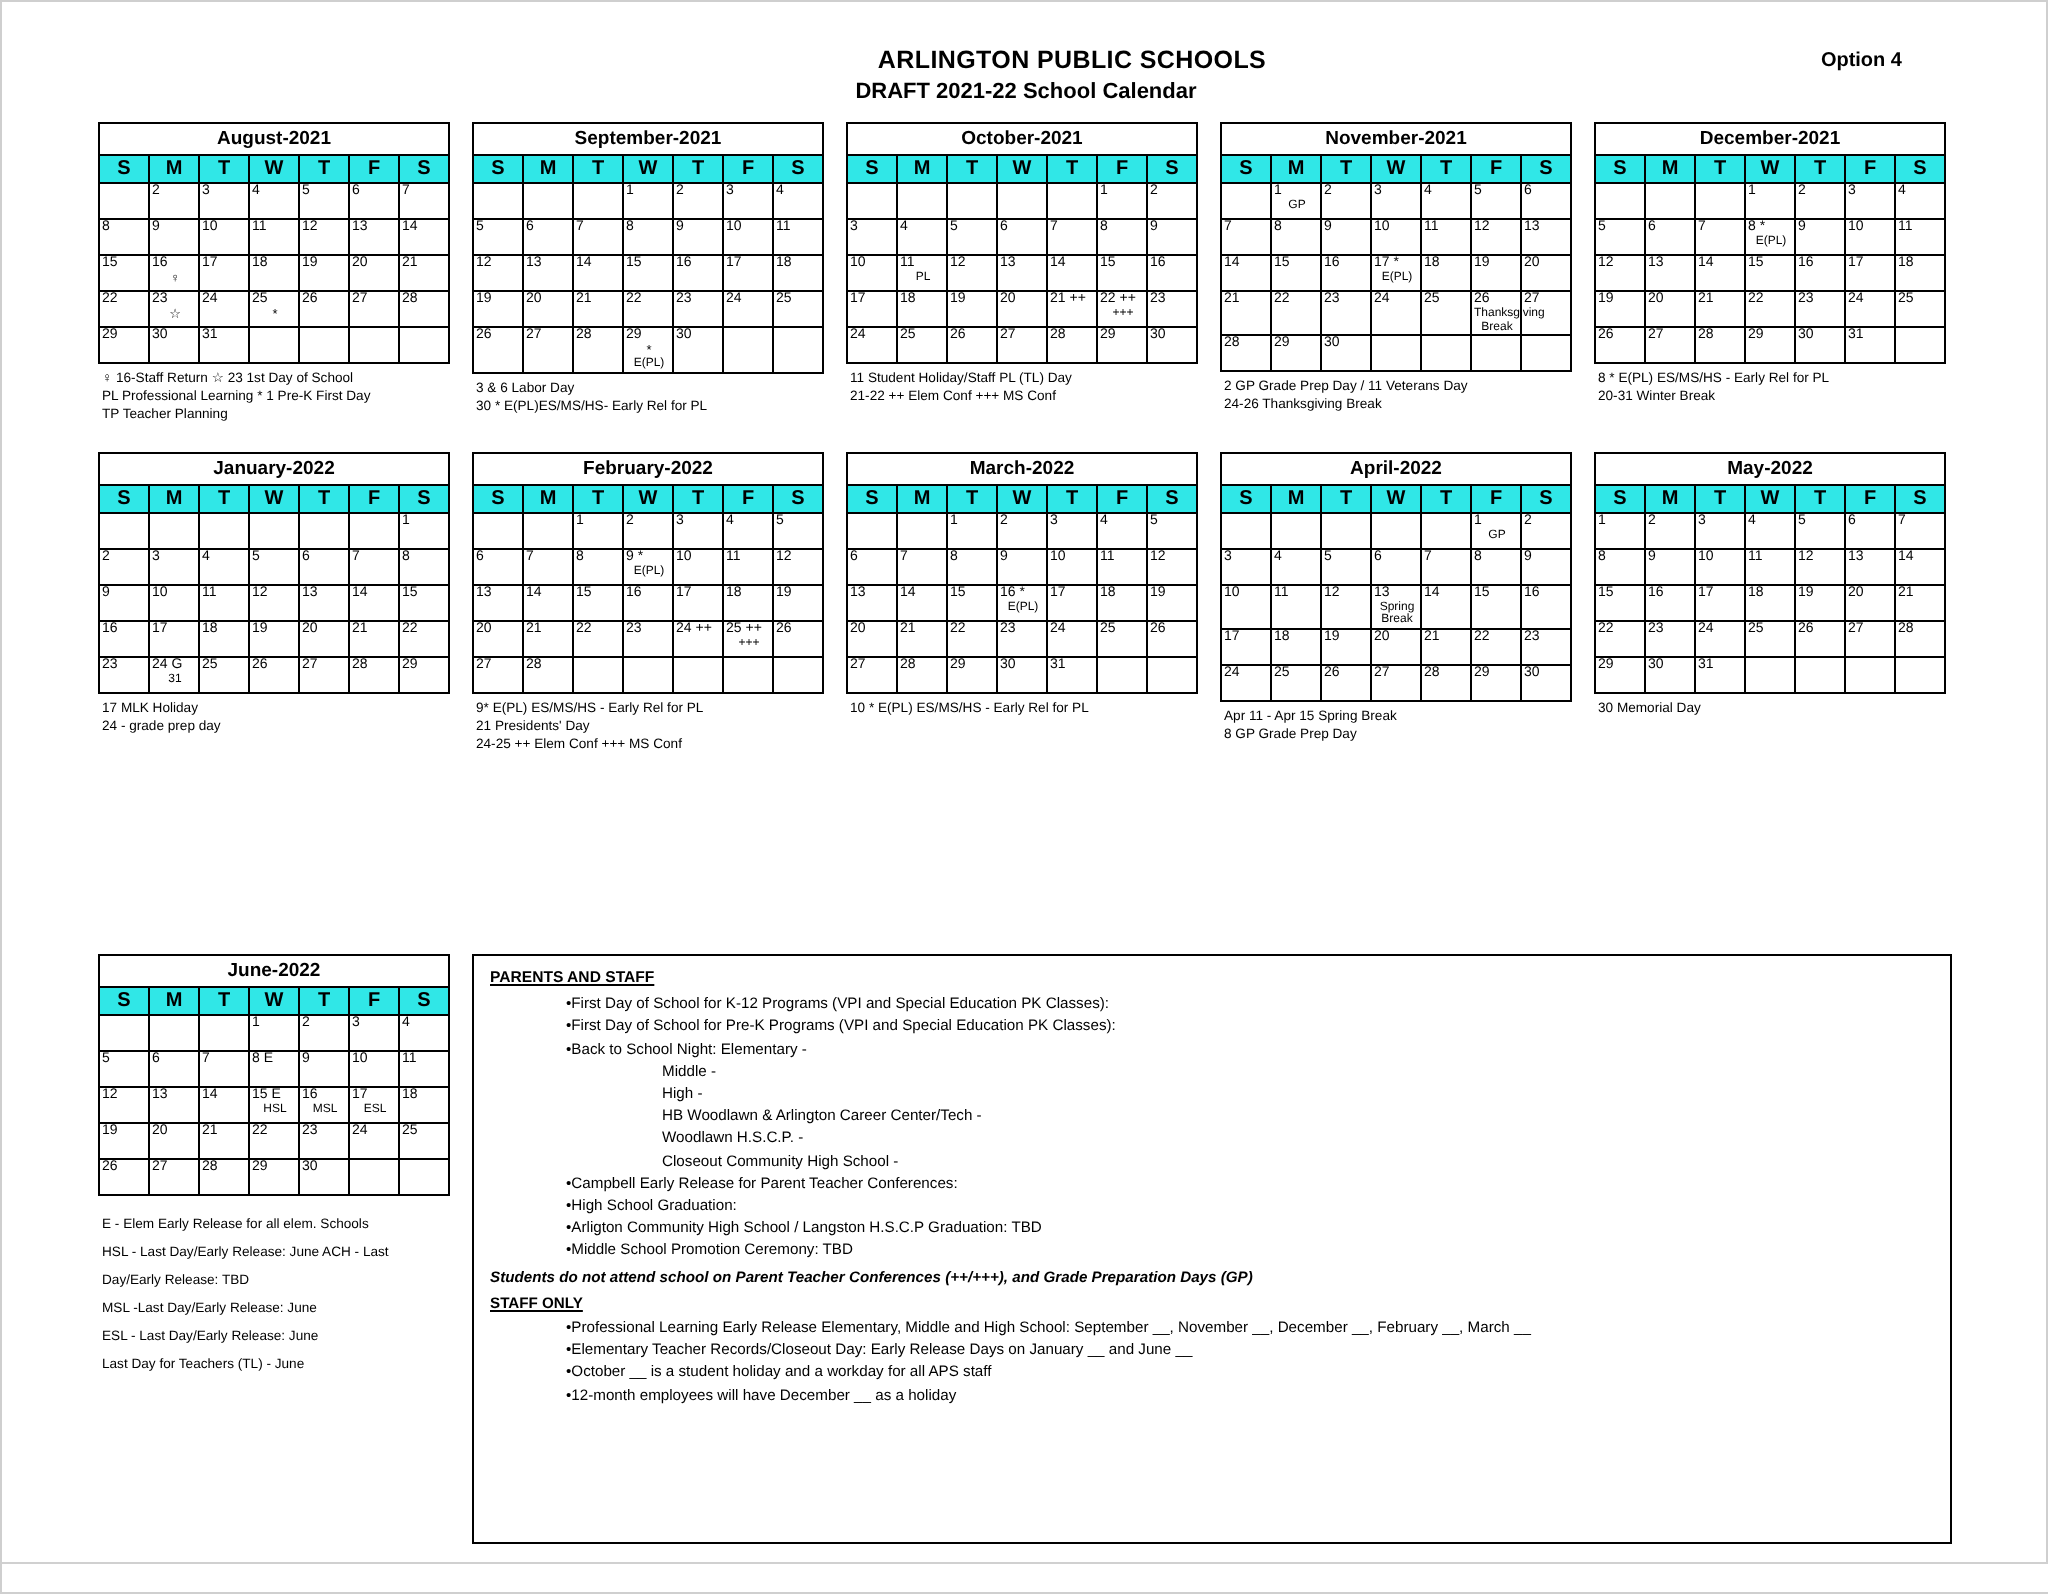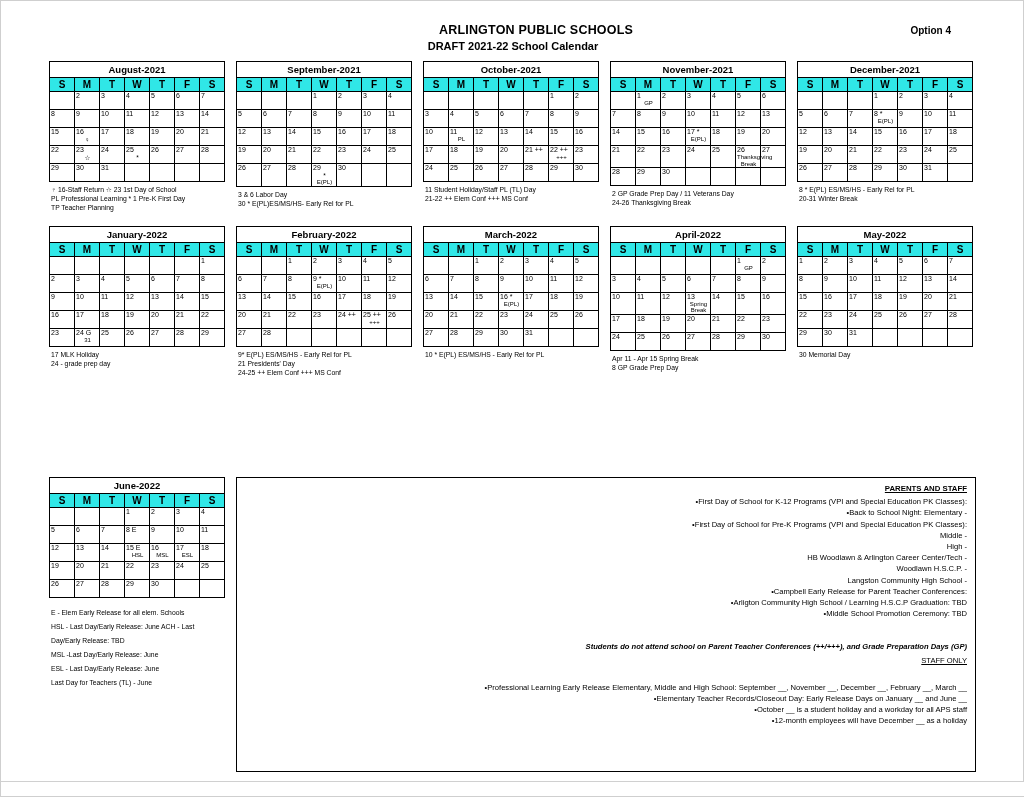--- a/index.html
+++ b/index.html
@@ -77,27 +77,27 @@
   .bottom{
     position:absolute;left:48px;top:476px;width:936px;display:flex;gap:11px;
   }
   .junebox{width:176px;}
   .juneinfo{
     font-size:6.8px;line-height:14px;margin-top:8px;padding-left:2px;
   }
   .panel{
     width:740px;min-height:295px;border:1px solid #000;
     padding:4px 8px 4px 8px;box-sizing:border-box;
-    font-size:7.6px;line-height:11.2px;text-align:right;
+    font-size:7.6px;line-height:11.2px;
   }
   .panel h4{margin:1px 0 2px 0;font-size:7.8px;text-decoration:underline;}
   .panel .ind1{padding-left:6px;margin-left:32px;}
   .panel .ind2{padding-left:86px;}
-  .panel .ital{font-style:italic;font-weight:bold;margin-top:22px;margin-bottom:2px;}
-  .panel .hdr2{font-weight:normal;text-decoration:underline;margin-bottom:16px;}
+  .panel .ital{font-style:italic;font-weight:bold;margin-top:2px;margin-bottom:2px;}
+  .panel .hdr2{font-weight:bold;text-decoration:underline;margin-bottom:1px;}
   .footerbar{
     position:absolute;left:0;bottom:0;width:1024px;height:14px;border-top:1px solid #d0d0d0;background:#fff;
   }
 </style>
 </head>
 <body>
 
 <div class="page">
 
   <div class="header">
@@ -855,33 +855,34 @@
           <div>MSL -Last Day/Early Release: June</div>
           <div>ESL - Last Day/Early Release: June</div>
           <div>Last Day for Teachers (TL) - June</div>
         </div>
     </div>
 
     <div class="panel">
       <h4>PARENTS AND STAFF</h4>
       <div id="panel-items">
           <div class="ind1">•First Day of School for K-12 Programs (VPI and Special Education PK Classes):</div>
+          <div class="ind1">•First Day of School for Pre-K Programs (VPI and Special Education PK Classes):</div>
           <div class="ind1">•Back to School Night: Elementary -</div>
-          <div class="ind1">•First Day of School for Pre-K Programs (VPI and Special Education PK Classes):</div>
         </div>
       <div id="panel-indented">
           <div class="ind2">Middle -</div>
           <div class="ind2">High -</div>
           <div class="ind2">HB Woodlawn &amp; Arlington Career Center/Tech -</div>
           <div class="ind2">Woodlawn H.S.C.P. -</div>
-          <div class="ind2">Langston Community High School -</div>
+          <div class="ind2">Closeout Community High School -</div>
         </div>
       <div id="panel-items2">
           <div class="ind1">•Campbell Early Release for Parent Teacher Conferences:</div>
-          <div class="ind1">•Arligton Community High School / Learning H.S.C.P Graduation: TBD</div>
+          <div class="ind1">•High School Graduation:</div>
+          <div class="ind1">•Arligton Community High School / Langston H.S.C.P Graduation: TBD</div>
           <div class="ind1">•Middle School Promotion Ceremony:             TBD</div>
         </div>
       <div class="ital">Students do not attend school on Parent Teacher Conferences (++/+++), and Grade Preparation Days (GP)</div>
       <div class="hdr2">STAFF ONLY</div>
       <div id="panel-staff">
           <div class="ind1">•Professional Learning Early Release Elementary, Middle and High School: September __, November __, December __, February __, March __</div>
           <div class="ind1">•Elementary Teacher Records/Closeout Day: Early Release Days on January __ and June __</div>
           <div class="ind1">•October __ is a student holiday and a workday for all APS staff</div>
           <div class="ind1">•12-month employees will have December __ as a holiday</div>
         </div>

